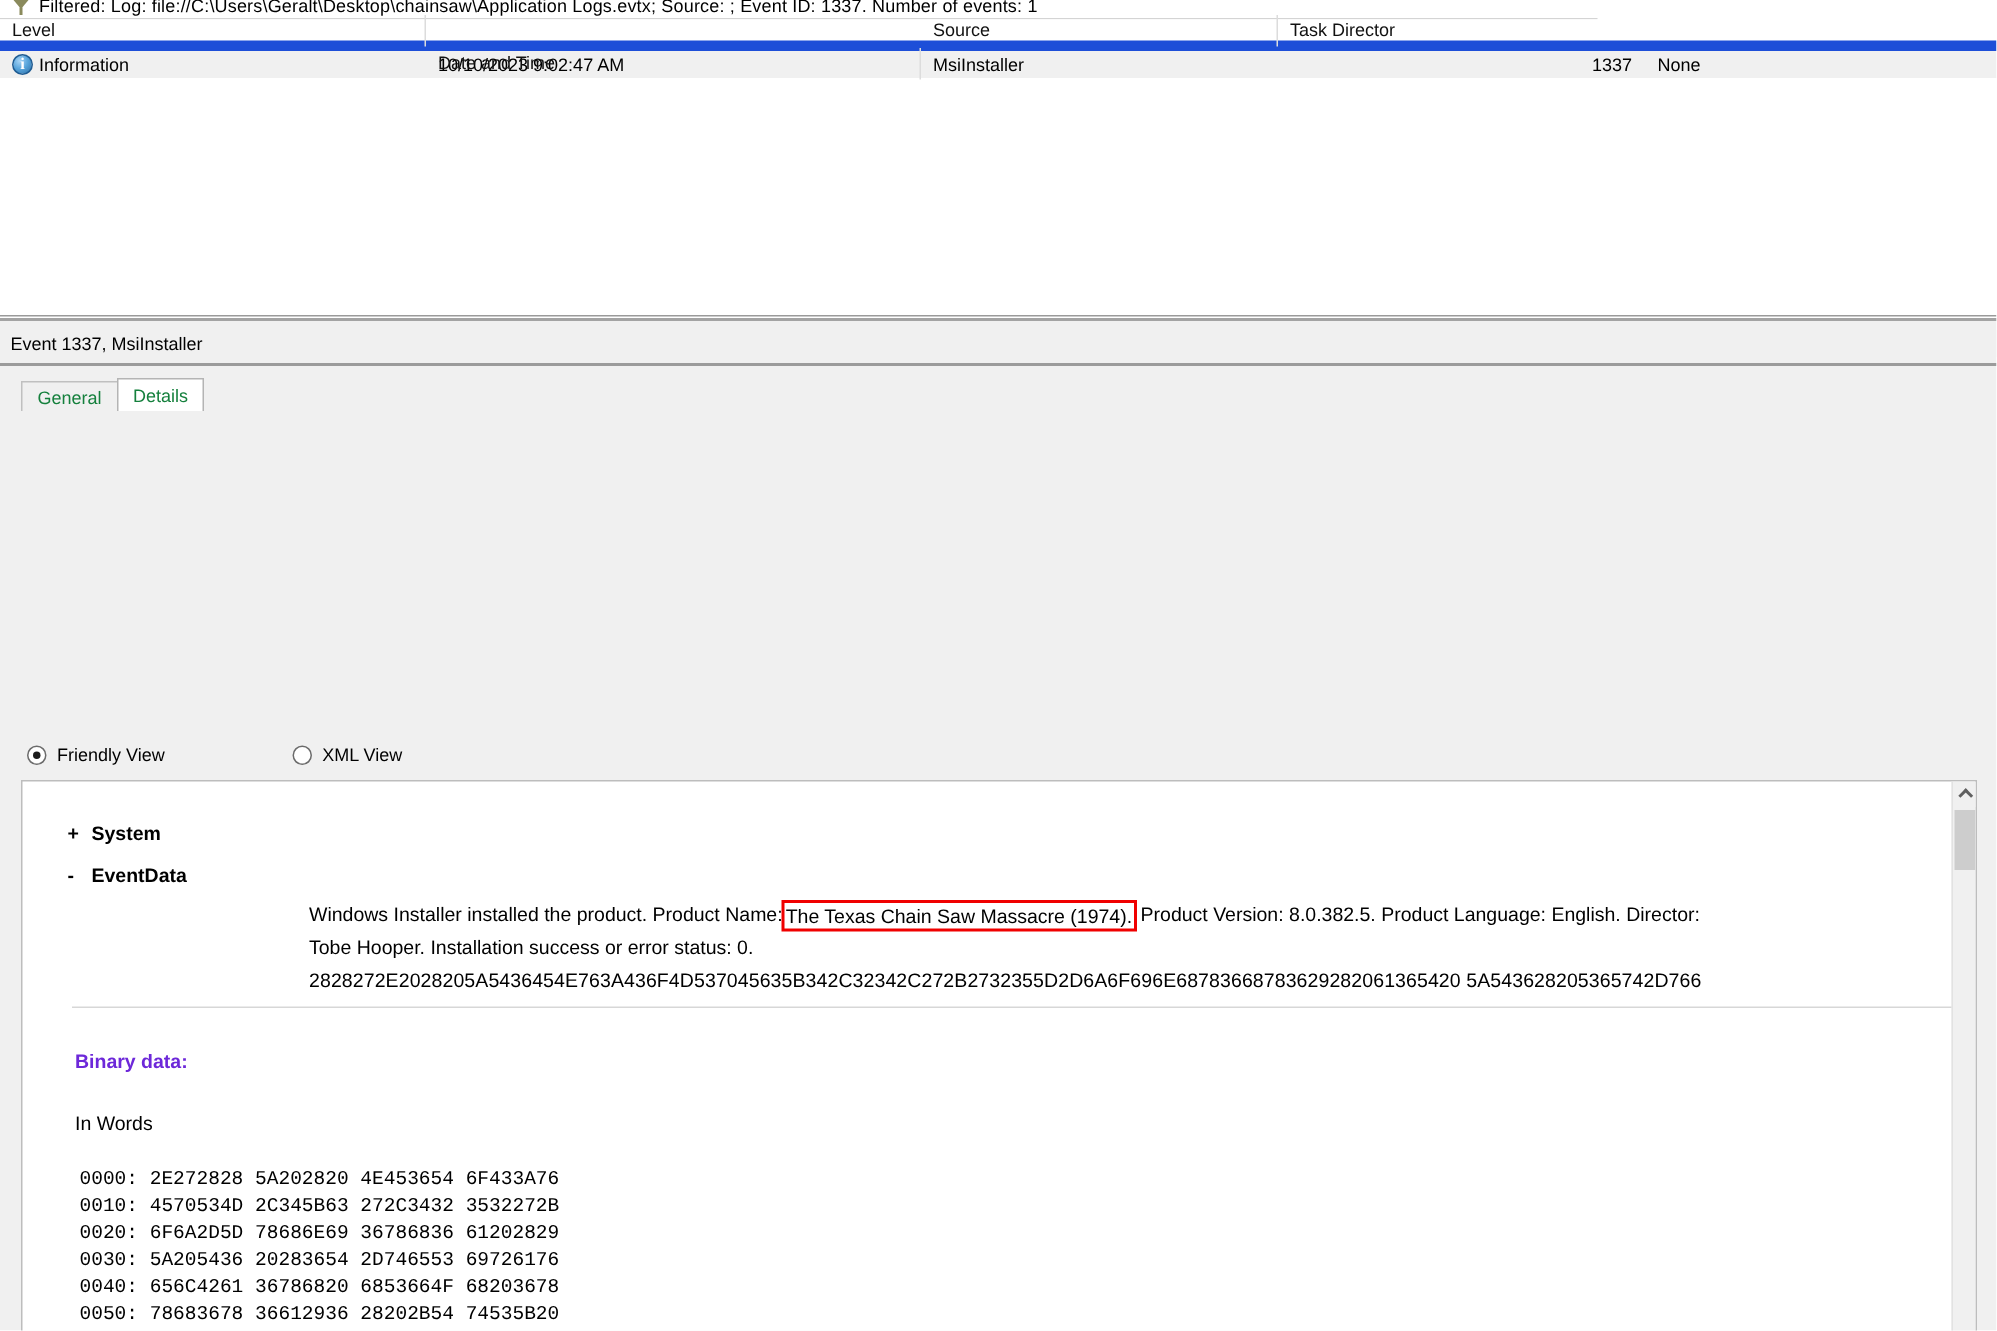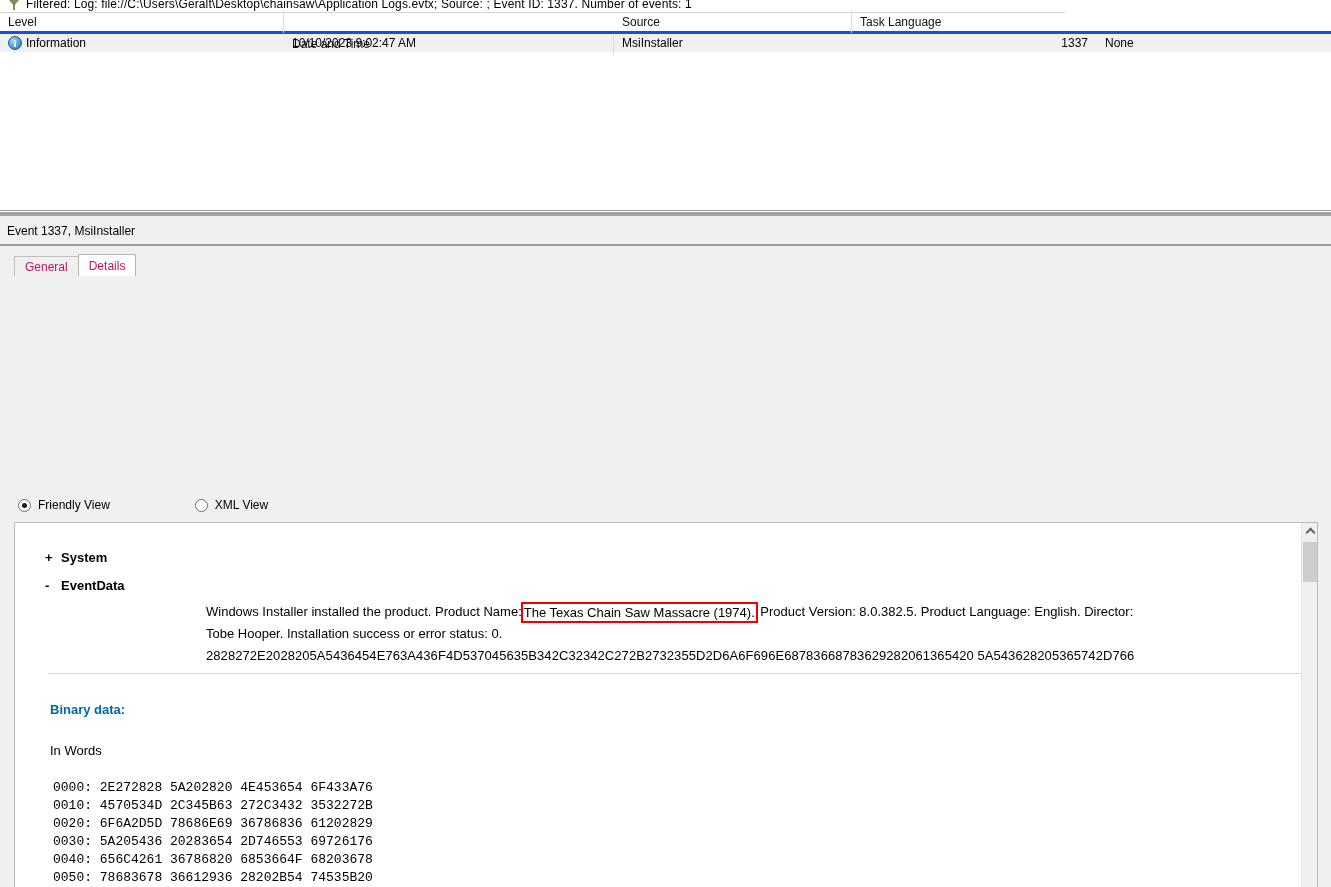--- a/index.html
+++ b/index.html
@@ -71,21 +71,21 @@
     position: absolute;
     left: 0; top: 13px;
     width: 1331px; height: 198px;
     background: #ffffff;
     border-bottom: 1px solid #9a9a9a;
   }
   .col-headers {
     position: relative;
     height: 21px;
     background: #ffffff;
-    border-bottom: 3px solid #1d4ed8;
+    border-bottom: 7px solid #1d4ed8;
     display: flex;
     align-items: center;
   }
   .col-h {
     height: 21px;
     line-height: 21px;
     font-size: 12px;
     color: #111;
     padding-left: 8px;
     border-right: 1px solid #dcdcdc;
@@ -134,21 +134,21 @@
   }
 
   .list-body { height: 176px; background: #ffffff; }
 
   
   .detail-pane {
     position: absolute;
     left: 0; top: 212px;
     width: 1331px; height: 675px;
     background: #f0f0f0;
-    border-top: 4px solid #a3a3a3;
+    border-top: 2px solid #a3a3a3;
   }
   .detail-title {
     position: absolute;
     left: 0; top: 6px;
     width: 1331px; height: 18px;
     line-height: 18px;
     padding-left: 7px;
     font-size: 12px;
     color: #000;
     background: #f0f0f0;
@@ -166,21 +166,21 @@
     left: 14px; top: 38px;
     display: flex;
     align-items: flex-end;
     height: 22px;
   }
   .tab {
     height: 20px;
     line-height: 20px;
     padding: 0 10px;
     font-size: 12px;
-    color: #be185d;
+    color: #15803d;
     background: #f0f0f0;
     border: 1px solid #c0c0c0;
     border-bottom: none;
     margin-right: -1px;
   }
   .tab.active {
     background: #ffffff;
     height: 22px;
     line-height: 22px;
     border-color: #b4b4b4;
@@ -275,21 +275,21 @@
     left: 33px; top: 150px;
     width: 1258px; height: 1px;
     background: #d7d7d7;
   }
 
   .binary-label {
     position: absolute;
     left: 35px; top: 179px;
     font-size: 13px;
     font-weight: bold;
-    color: #0369a1;
+    color: #6d28d9;
   }
   .inwords-label {
     position: absolute;
     left: 35px; top: 220px;
     font-size: 13px;
     color: #000;
   }
 
   .hexdump {
     position: absolute;
@@ -345,21 +345,21 @@
       <span class="funnel-icon"></span>
       <span class="filter-text">Filtered: Log: file://C:\Users\Geralt\Desktop\chainsaw\Application Logs.evtx; Source: ; Event ID: 1337. Number of events: 1</span>
     </div>
   </div>
 
   <div class="list-pane">
     <div class="col-headers">
       <div class="col-h level">Level</div>
       <div class="col-h dt">Date and Time</div>
       <div class="col-h source">Source</div>
-      <div class="col-h task">Task Language</div>
+      <div class="col-h task">Task Director</div>
     </div>
     <div class="list-body">
       <div class="event-row">
         <div class="cell level">
           <span class="info-icon"></span>
           <span>Information</span>
         </div>
         <div class="cell dt">10/10/2023 9:02:47 AM</div>
         <div class="cell source">MsiInstaller</div>
         <div class="cell eid">1337</div>

